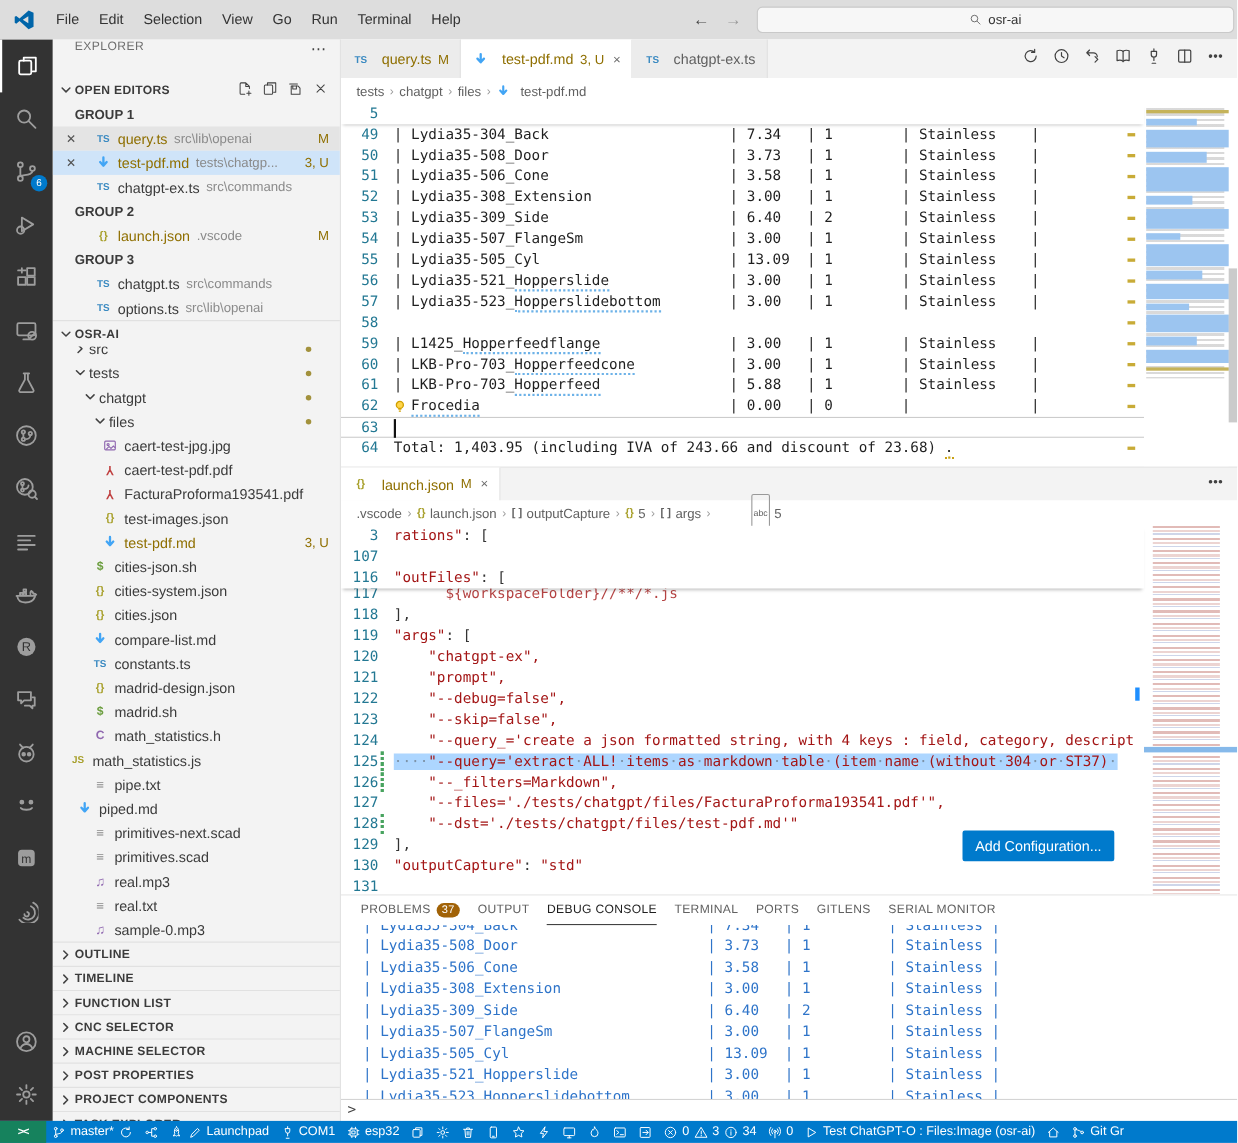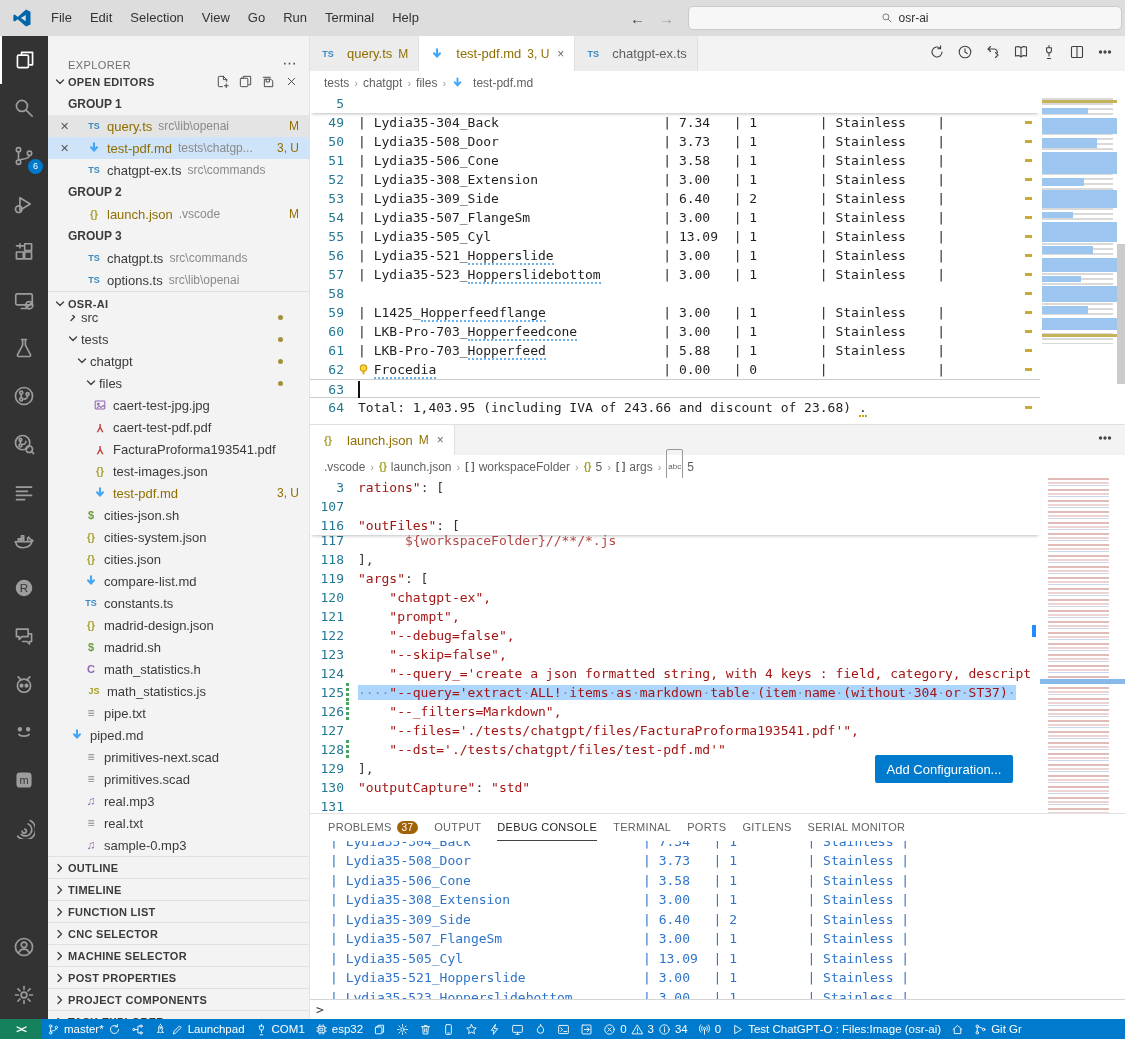--- a/index.html
+++ b/index.html
@@ -22,21 +22,21 @@
   
   .activitybar{width:48px;background:#333333;display:flex;flex-direction:column;align-items:center;flex:none;}
   .act-item{width:48px;height:48px;display:flex;align-items:center;justify-content:center;position:relative;color:#9d9d9d;cursor:pointer;}
   .act-item.active{color:#ffffff;border-left:2px solid #fff;}
   .act-item svg{width:22px;height:22px;fill:none;stroke:currentColor;stroke-width:1.2;stroke-linecap:round;stroke-linejoin:round;}
   .act-badge{position:absolute;right:5px;bottom:6px;background:#007acc;color:#fff;border-radius:9px;font-size:9px;min-width:15px;height:15px;line-height:15px;text-align:center;}
   .act-spacer{flex:1;}
 
   
   .sidebar{width:262px;background:#f3f3f3;flex:none;position:relative;font-size:13px;color:#3b3b3b;border-right:1px solid #e2e2e2;overflow:hidden;}
-  .sb-title{height:35px;display:flex;align-items:flex-end;padding:0 12px 0 20px;font-size:11px;letter-spacing:.4px;color:#6f6f6f;}
+  .sb-title{height:35px;display:flex;align-items:flex-start;padding:0 12px 0 20px;font-size:11px;letter-spacing:.4px;color:#6f6f6f;}
   .sb-title .more{margin-left:auto;color:#424242;font-size:14px;cursor:pointer;}
   .sec-head{height:22px;display:flex;align-items:center;font-size:11px;font-weight:bold;color:#3b3b3b;letter-spacing:.3px;padding-left:4px;cursor:pointer;}
   .sec-head .chev{width:16px;height:16px;flex:none;}
   .sec-head svg{width:16px;height:16px;fill:none;stroke:#424242;stroke-width:1.4;}
   .sec-head .acts{margin-left:auto;display:flex;gap:8px;padding-right:10px;}
   .sec-head .acts svg{width:15px;height:15px;stroke:#424242;stroke-width:1;}
   .oe-row{height:22px;display:flex;align-items:center;padding-left:38px;position:relative;cursor:pointer;}
   .oe-row .x{position:absolute;left:12px;font-size:11px;color:#555;}
   .oe-row.rowgray{background:#e4e4e4;}
   .oe-row.rowsel{background:#cfe4f9;}
@@ -67,21 +67,21 @@
   .tab{display:flex;align-items:center;padding:0 10px;background:#ececec;border-right:1px solid #e0e0e0;font-size:13px;color:#5f5f5f;cursor:pointer;gap:6px;}
   .tab.active{background:#ffffff;color:#333;}
   .tab .tbadge{font-size:12px;color:#8f6f00;}
   .tab .tclose{font-size:12px;color:#696969;margin-left:2px;}
   .tab-actions{margin-left:auto;display:flex;align-items:center;gap:12px;padding-right:12px;color:#424242;}
   .tab-actions svg{width:16px;height:16px;fill:none;stroke:currentColor;stroke-width:1.1;stroke-linecap:round;}
   .crumbs{height:23px;background:#fff;display:flex;align-items:center;font-size:12px;color:#616161;padding-left:14px;gap:3px;flex:none;white-space:nowrap;}
   .crumbs .sep{color:#9a9a9a;font-size:11px;margin:0 2px;}
   .crumbs .bic{font-size:10px;font-weight:bold;}
   .crumbs .bic.olive{color:#a8a02c;}
-  .crumbs .abc{border:1px solid #999;border-radius:2px;font-size:8px;padding:12px 1px;color:#616161;}
+  .crumbs .abc{border:1px solid #999;border-radius:2px;font-size:8px;padding:12px 1px;color:#616161;margin-left:32px;}
   .crumb{cursor:pointer;display:flex;align-items:center;gap:4px;}
 
   .edbody{position:relative;overflow:hidden;background:#fff;flex:none;}
   .ed1{height:330px;}
   .ed2{height:335px;}
   .mono, .code, .gut{font-family:"DejaVu Sans Mono","Liberation Mono",monospace;}
   .crow{display:flex;height:19px;line-height:19px;position:relative;}
   .gut{width:48px;flex:none;text-align:right;padding-right:14px;color:#237893;font-size:13px;}
   .code{white-space:pre;font-size:13px;color:#1f1f1f;position:relative;}
   .sq{border-bottom:2px dotted #6db2e8;}
@@ -478,21 +478,21 @@
             <span class="lbl">madrid-design.json</span>
       </div>
           <div class="tree-row" style="padding-left:35px">
       <span class="fic ic-sh">$</span>
             <span class="lbl">madrid.sh</span>
       </div>
           <div class="tree-row" style="padding-left:35px">
       <span class="fic ic-c">C</span>
             <span class="lbl">math_statistics.h</span>
       </div>
-          <div class="tree-row" style="padding-left:38px">
+          <div class="tree-row" style="padding-left:15px">
       <span class="fic ic-js">JS</span>
             <span class="lbl">math_statistics.js</span>
       </div>
           <div class="tree-row" style="padding-left:35px">
       <span class="fic ic-txt">≡</span>
             <span class="lbl">pipe.txt</span>
       </div>
           <div class="tree-row" style="padding-left:21px">
       <span class="fic">
               <svg viewBox="0 0 16 16" fill="none" stroke="#42a5f5" stroke-width="2.4" stroke-linecap="round" stroke-linejoin="round">
@@ -764,21 +764,21 @@
             <span>.vscode</span>
           </span>
           <span class="sep">›</span>
           <span class="crumb">
             <span class="bic olive">{}</span>
             <span>launch.json</span>
           </span>
           <span class="sep">›</span>
           <span class="crumb">
             <span class="bic">[ ]</span>
-            <span>workspaceFolder</span>
+            <span>outputCapture</span>
           </span>
           <span class="sep">›</span>
           <span class="crumb">
             <span class="bic olive">{}</span>
             <span>5</span>
           </span>
           <span class="sep">›</span>
           <span class="crumb">
             <span class="bic">[ ]</span>
             <span>args</span>

